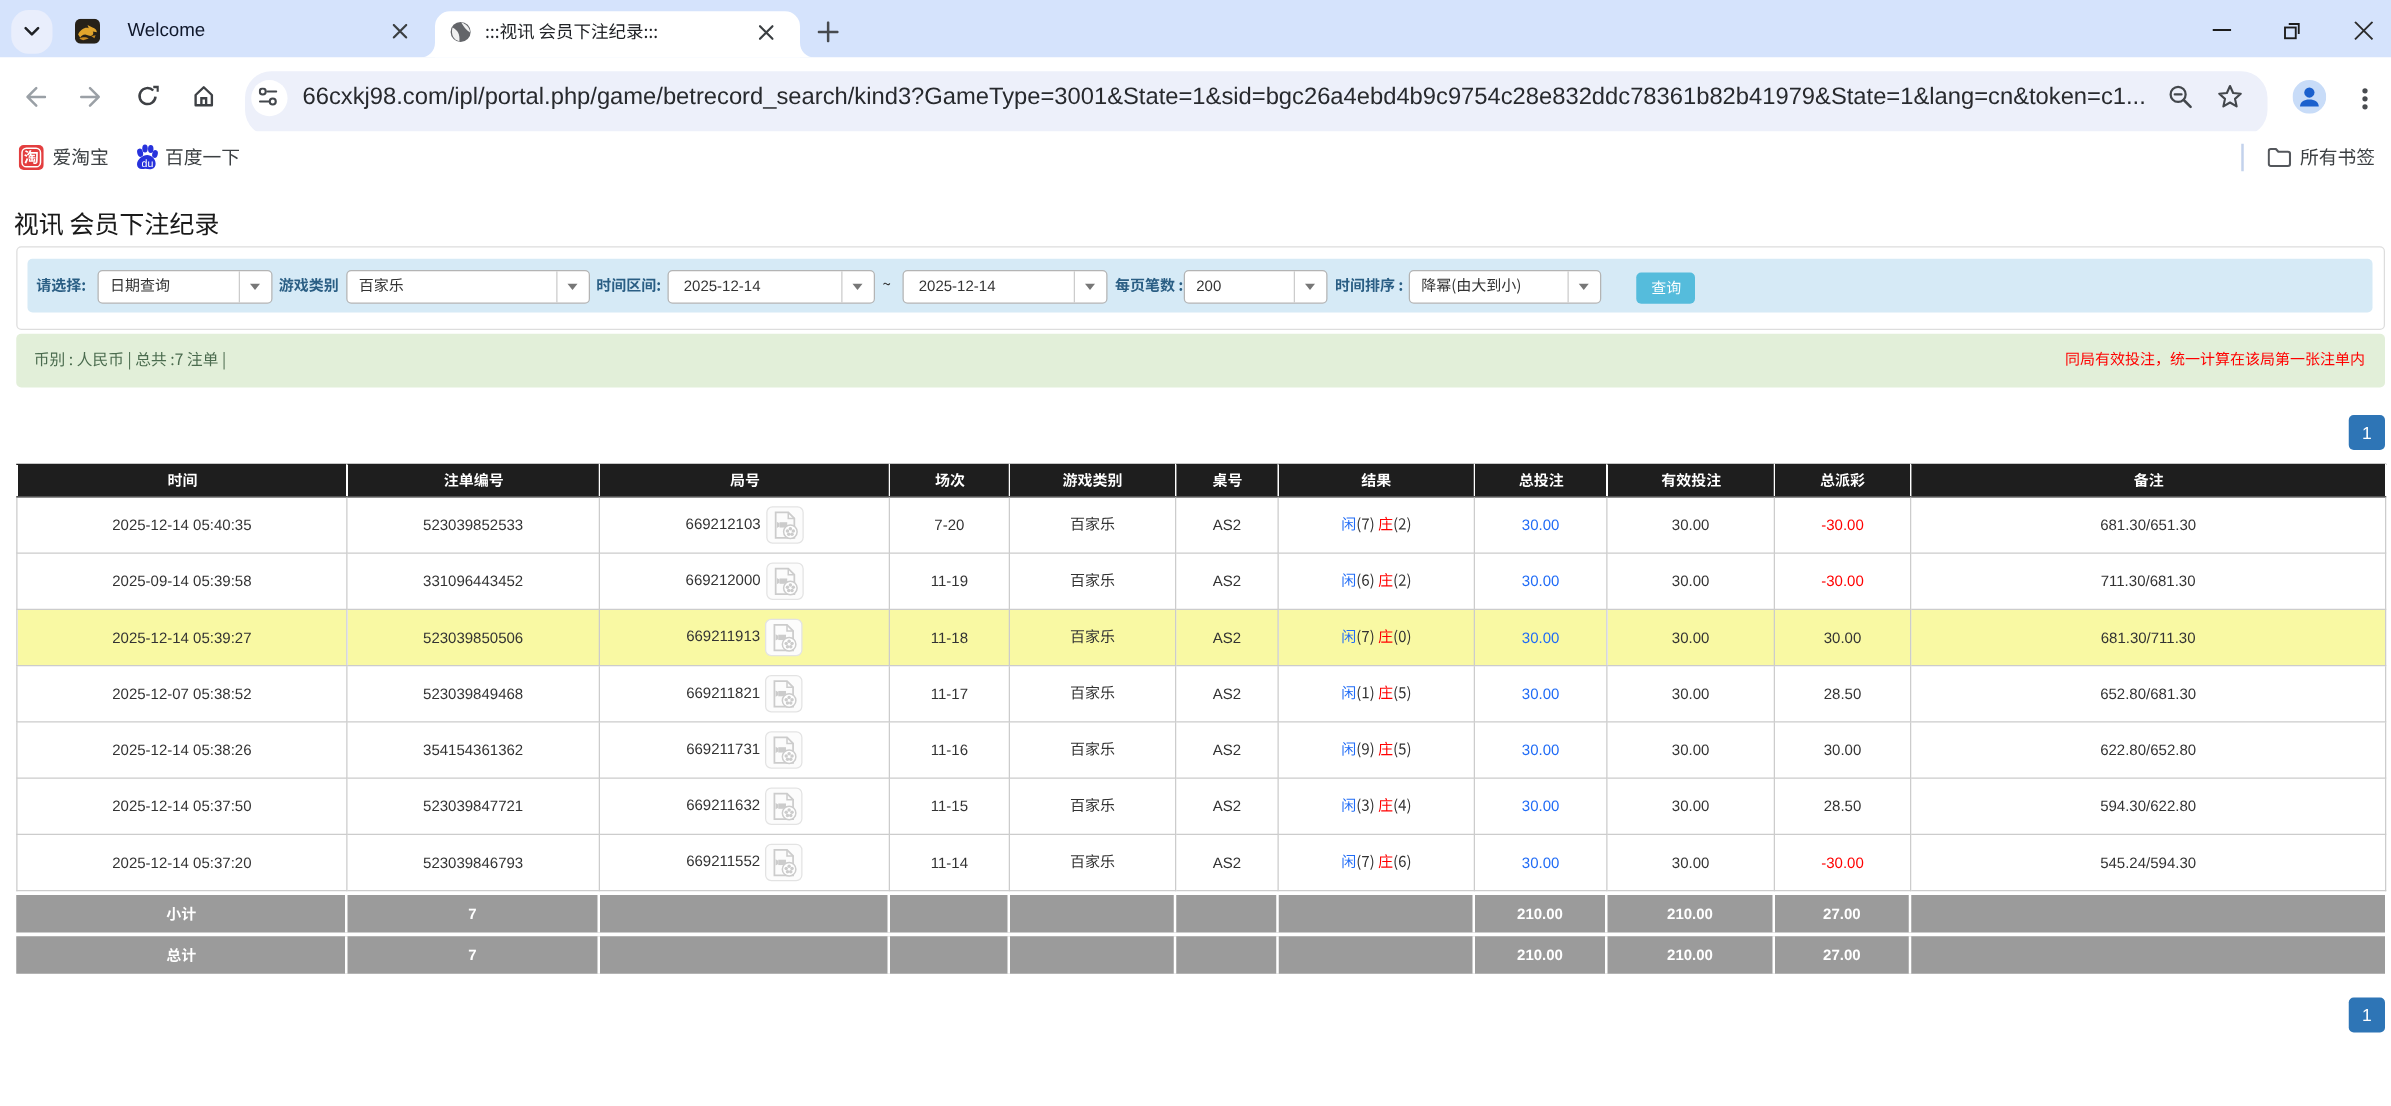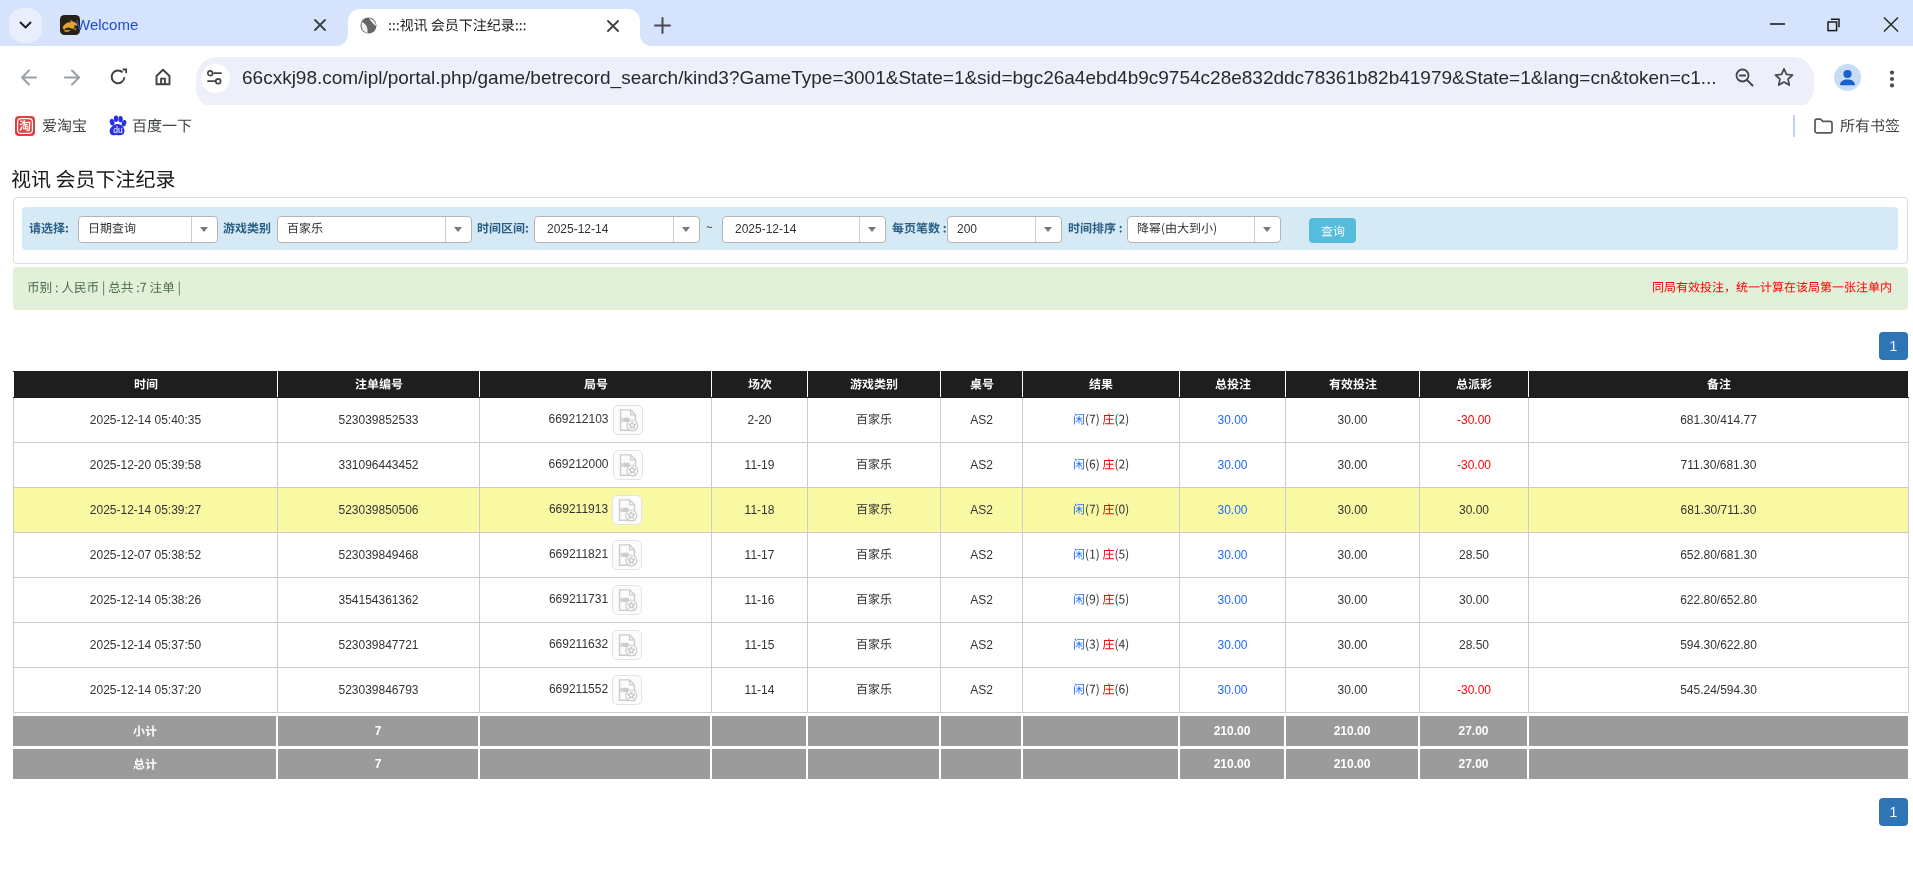--- a/index.html
+++ b/index.html
@@ -453,21 +453,21 @@
 <div class="chevbtn"></div>
 <svg class="abs" style="left:19px;top:21px" width="13" height="9" viewBox="0 0 13 9">
     <path d="M1.5 1.5 L6.5 6.5 L11.5 1.5" fill="none" stroke="#1f2125" stroke-width="2" stroke-linecap="round" stroke-linejoin="round"></path>
   </svg>
 <svg class="abs" style="left:60px;top:15px" width="20" height="20" viewBox="0 0 20 20">
     <rect width="20" height="20" rx="4.5" fill="#262118"></rect>
     <path d="M2.5 12.5 C4.5 8.5 8 6.5 11 7.5 L10 5 L14 7 C16 7.5 17.5 9 17.5 10.8 L14.2 10.2 C15.5 12 13.8 14.2 11.5 13.6 L8.2 12.6 C6.2 12.6 4.8 13.6 4.2 15.2 Z" fill="#e0a42c"></path>
     <path d="M3.5 16 C6 14.2 9 14.6 11 15.8 L6.5 17.2 Z" fill="#c8891f"></path>
     <path d="M13 13.8 L16.5 13.2 L15.5 15.5 Z" fill="#c8891f"></path>
   </svg>
-<div class="abs" style="left:76px;top:16px;font-size:15px;color:#1d4ed8">Welcome</div>
+<div class="abs" style="left:102px;top:16px;font-size:15px;color:#0f172a">Welcome</div>
 <svg class="abs" style="left:314px;top:19px" width="12" height="12" viewBox="0 0 12 12">
     <path d="M1 1 L11 11 M11 1 L1 11" stroke="#3c4043" stroke-width="1.8" stroke-linecap="round"></path>
   </svg>
 <div class="tabactive"></div>
 <svg class="abs" style="left:336px;top:34px" width="12" height="12" viewBox="0 0 12 12">
     <path d="M12 12 L12 0 C12 7 7 12 0 12 Z" fill="#fff"></path>
   </svg>
 <svg class="abs" style="left:640px;top:34px" width="12" height="12" viewBox="0 0 12 12">
     <path d="M0 12 L0 0 C0 7 5 12 12 12 Z" fill="#fff"></path>
   </svg>
@@ -694,35 +694,35 @@
         <th><svg class="cj" width="24.0" height="10.56">
             <use href="#g28"></use>
           </svg></th>
       </tr>
       <tr class="d">
         <td>2025-12-14 05:40:35</td>
         <td>523039852533</td>
         <td>669212103<span class="vidbtn"><svg width="28" height="28" viewBox="0 0 30 30" style="margin:0">
               <use href="#vid"></use>
             </svg></span></td>
-        <td>2-20</td>
+        <td>7-20</td>
         <td><svg class="cj" width="36.0" height="10.56">
             <use href="#g9"></use>
           </svg></td>
         <td>AS2</td>
         <td><svg class="cj" width="56.23" height="10.56">
             <use href="#g29"></use>
           </svg></td>
         <td class="blue">30.00</td>
         <td>30.00</td>
         <td class="red">-30.00</td>
-        <td>681.30/414.77</td>
+        <td>681.30/651.30</td>
       </tr>
       <tr class="d">
-        <td>2025-12-20 05:39:58</td>
+        <td>2025-09-14 05:39:58</td>
         <td>331096443452</td>
         <td>669212000<span class="vidbtn"><svg width="28" height="28" viewBox="0 0 30 30" style="margin:0">
               <use href="#vid"></use>
             </svg></span></td>
         <td>11-19</td>
         <td><svg class="cj" width="36.0" height="10.56">
             <use href="#g9"></use>
           </svg></td>
         <td>AS2</td>
         <td><svg class="cj" width="56.23" height="10.56">

